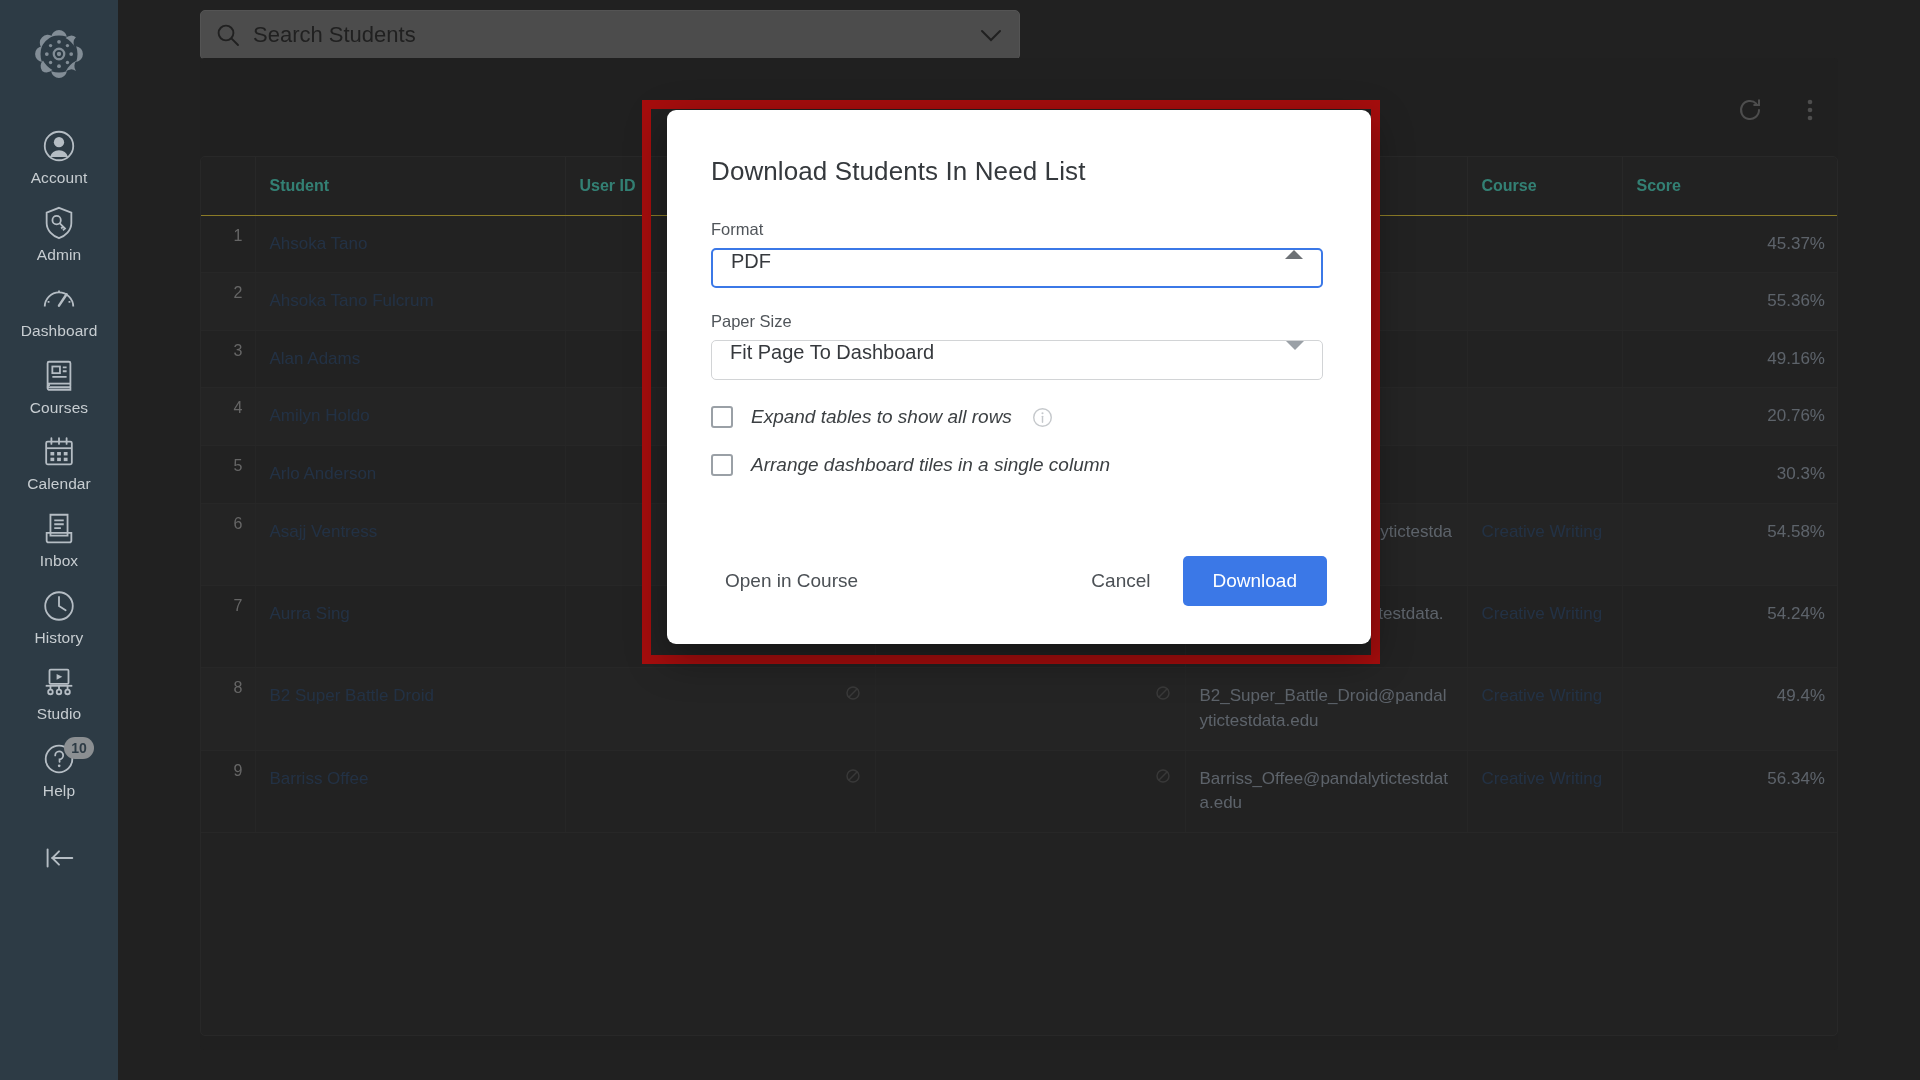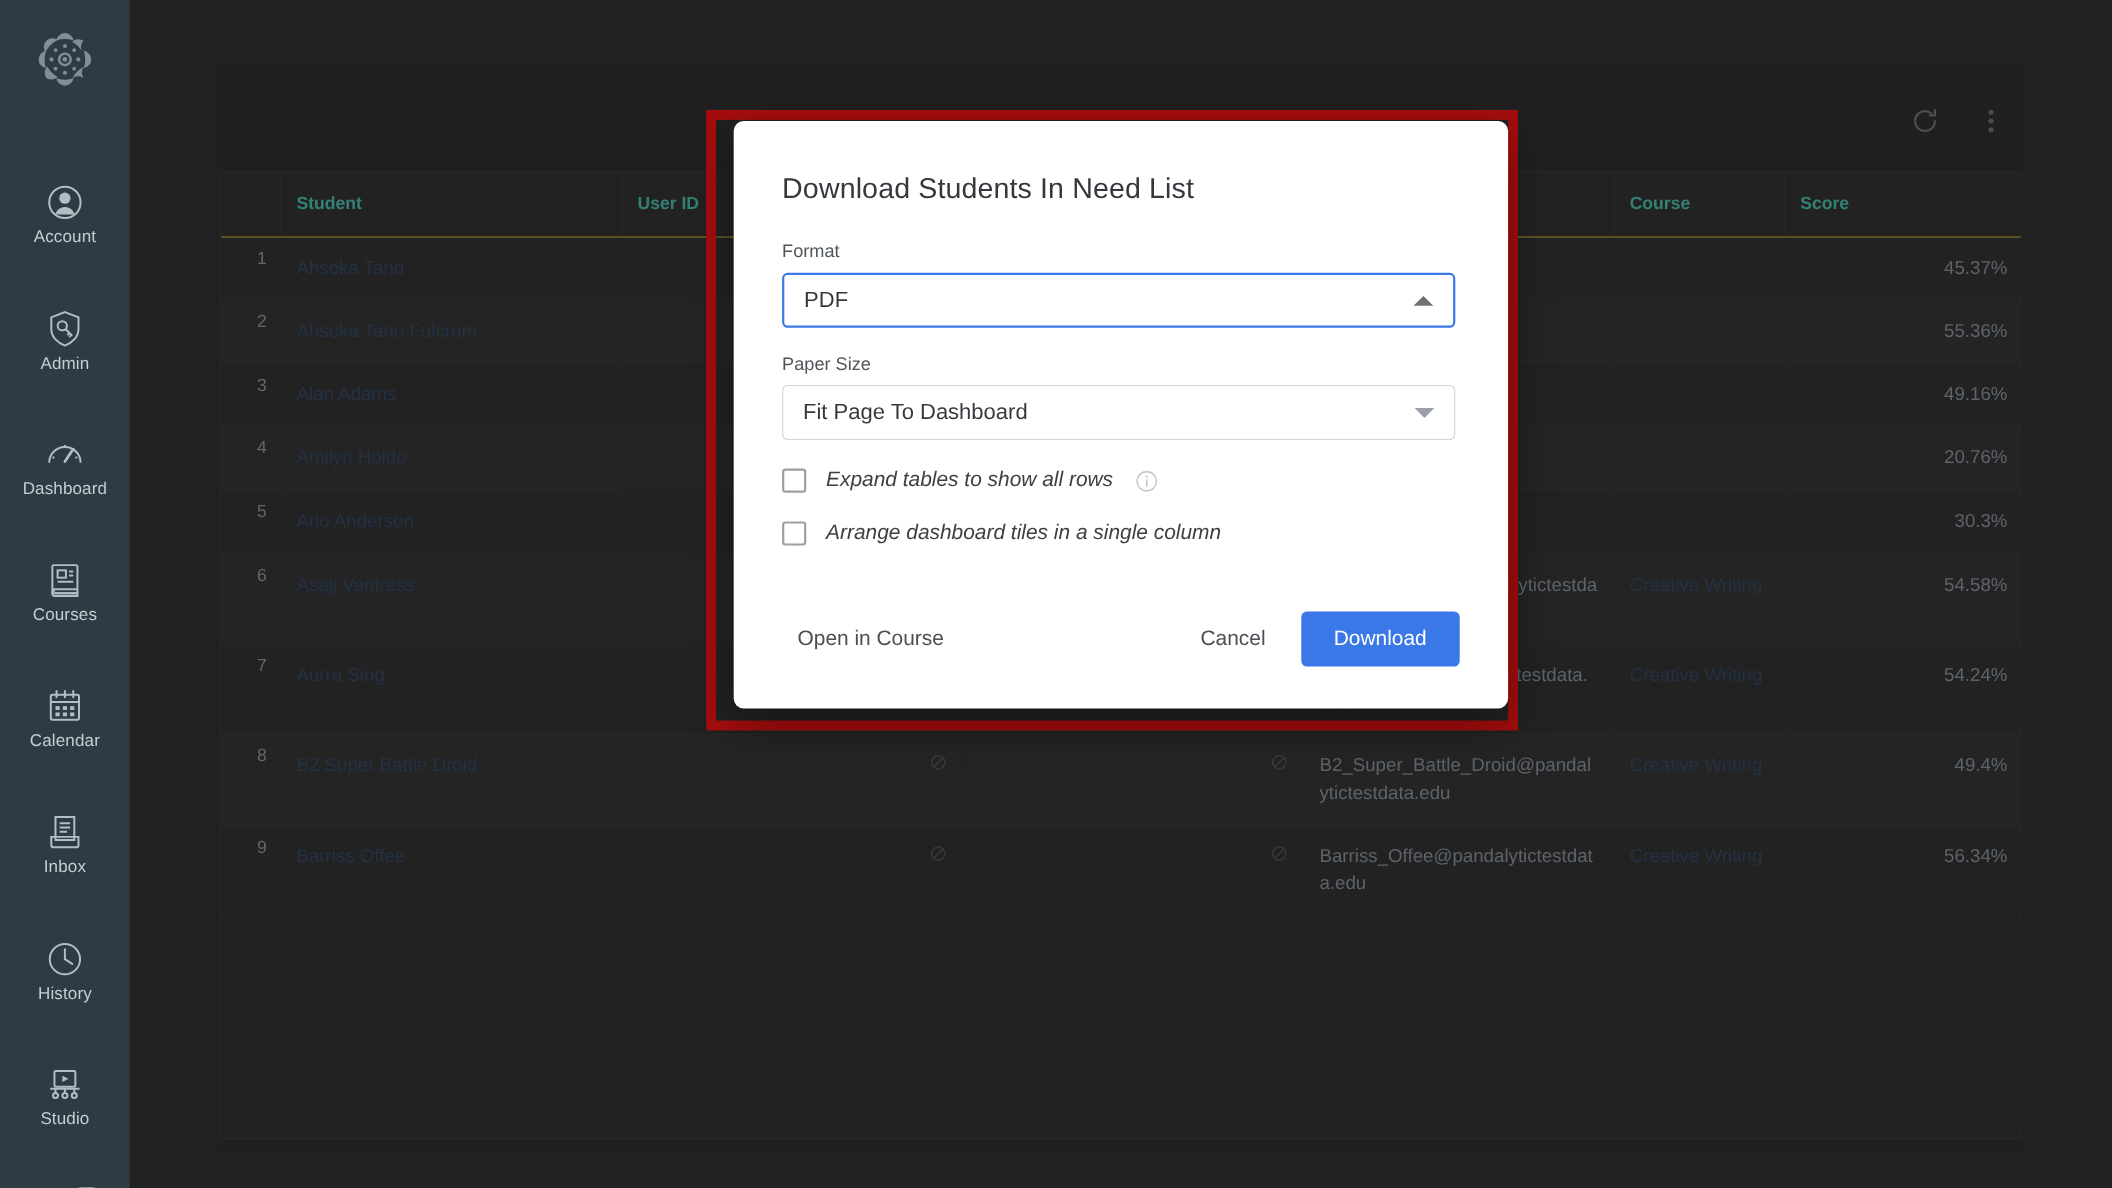--- a/index.html
+++ b/index.html
@@ -13,21 +13,20 @@
   #root { position: relative; width: 1920px; height: 1080px; background: #000; }
 
   
   .globalnav {
     position: absolute; left: 0; top: 0;
     width: 118px; height: 1080px;
     background: #2d3b45;
     display: flex; flex-direction: column; align-items: center;
     padding-top: 24px;
     z-index: 5;
-    gap: 38px;
   }
   .brand-logo { width: 60px; height: 60px; margin-bottom: 36px; opacity: .78; }
   .nav-item {
     width: 118px;
     display: flex; flex-direction: column; align-items: center;
     padding: 7px 0 9px 0;
     cursor: pointer;
     position: relative;
   }
   .nav-ico { width: 38px; height: 38px; display: flex; align-items: center; justify-content: center; }
@@ -177,23 +176,23 @@
     margin-top: 8px;
     margin-bottom: 33px;
     letter-spacing: .1px;
   }
   .field-label {
     font-size: 16.5px;
     color: #50555a;
     margin-bottom: 9px;
   }
   .select {
-    width: 612px; height: 50px;
+    width: 612px; height: 40px;
     border-radius: 5px;
-    display: flex; align-items: center;
+    display: flex; 
     padding: 0 18px;
     background: #fff;
     cursor: pointer;
     position: relative;
   }
   .select.focused { border: 2px solid #3b78e7; }
   .select.plain { border: 1px solid #d2d4d6; }
   .select .value { font-size: 20px; color: #36393d; flex: 1 1 auto; }
   .caret { width: 0; height: 0; }
   .caret.up   { border-left: 9px solid transparent; border-right: 9px solid transparent; border-bottom: 9px solid #6d7175; }
@@ -385,20 +384,34 @@
       <svg viewBox="0 0 40 30" fill="none" stroke="#b5bdc4" stroke-width="2" stroke-linecap="round">
         <path d="M8 6 V24"></path>
         <path d="M34 15 H13"></path>
         <path d="M20 8 L13 15 L20 22"></path>
       </svg>
     </div>
   </nav>
 
   <div class="page">
 
+    <div class="searchrow">
+      <span class="search-ico">
+        <svg viewBox="0 0 26 26" fill="none" stroke="#3b3b3b" stroke-width="1.9">
+          <circle cx="11" cy="11" r="7.4"></circle>
+            <path d="M16.4 16.4 L23 23" stroke-linecap="round"></path>
+        </svg>
+      </span>
+      <span class="search-ph">Search Students</span>
+      <span class="search-caret">
+        <svg viewBox="0 0 28 20" fill="none" stroke="#3b3b3b" stroke-width="2" stroke-linecap="round">
+          <path d="M5 6 L14 15 L23 6"></path>
+        </svg>
+      </span>
+    </div>
 
     <div class="card">
 
       <div class="card-toolbar">
         <span class="tb-btn">
           <svg viewBox="0 0 28 28" fill="none" stroke="#d0d0d0" stroke-width="2" stroke-linecap="round">
             <path d="M23 14a9 9 0 1 1-2.7-6.4"></path>
             <path d="M23 4.2 V9 H18.2"></path>
           </svg>
         </span>

